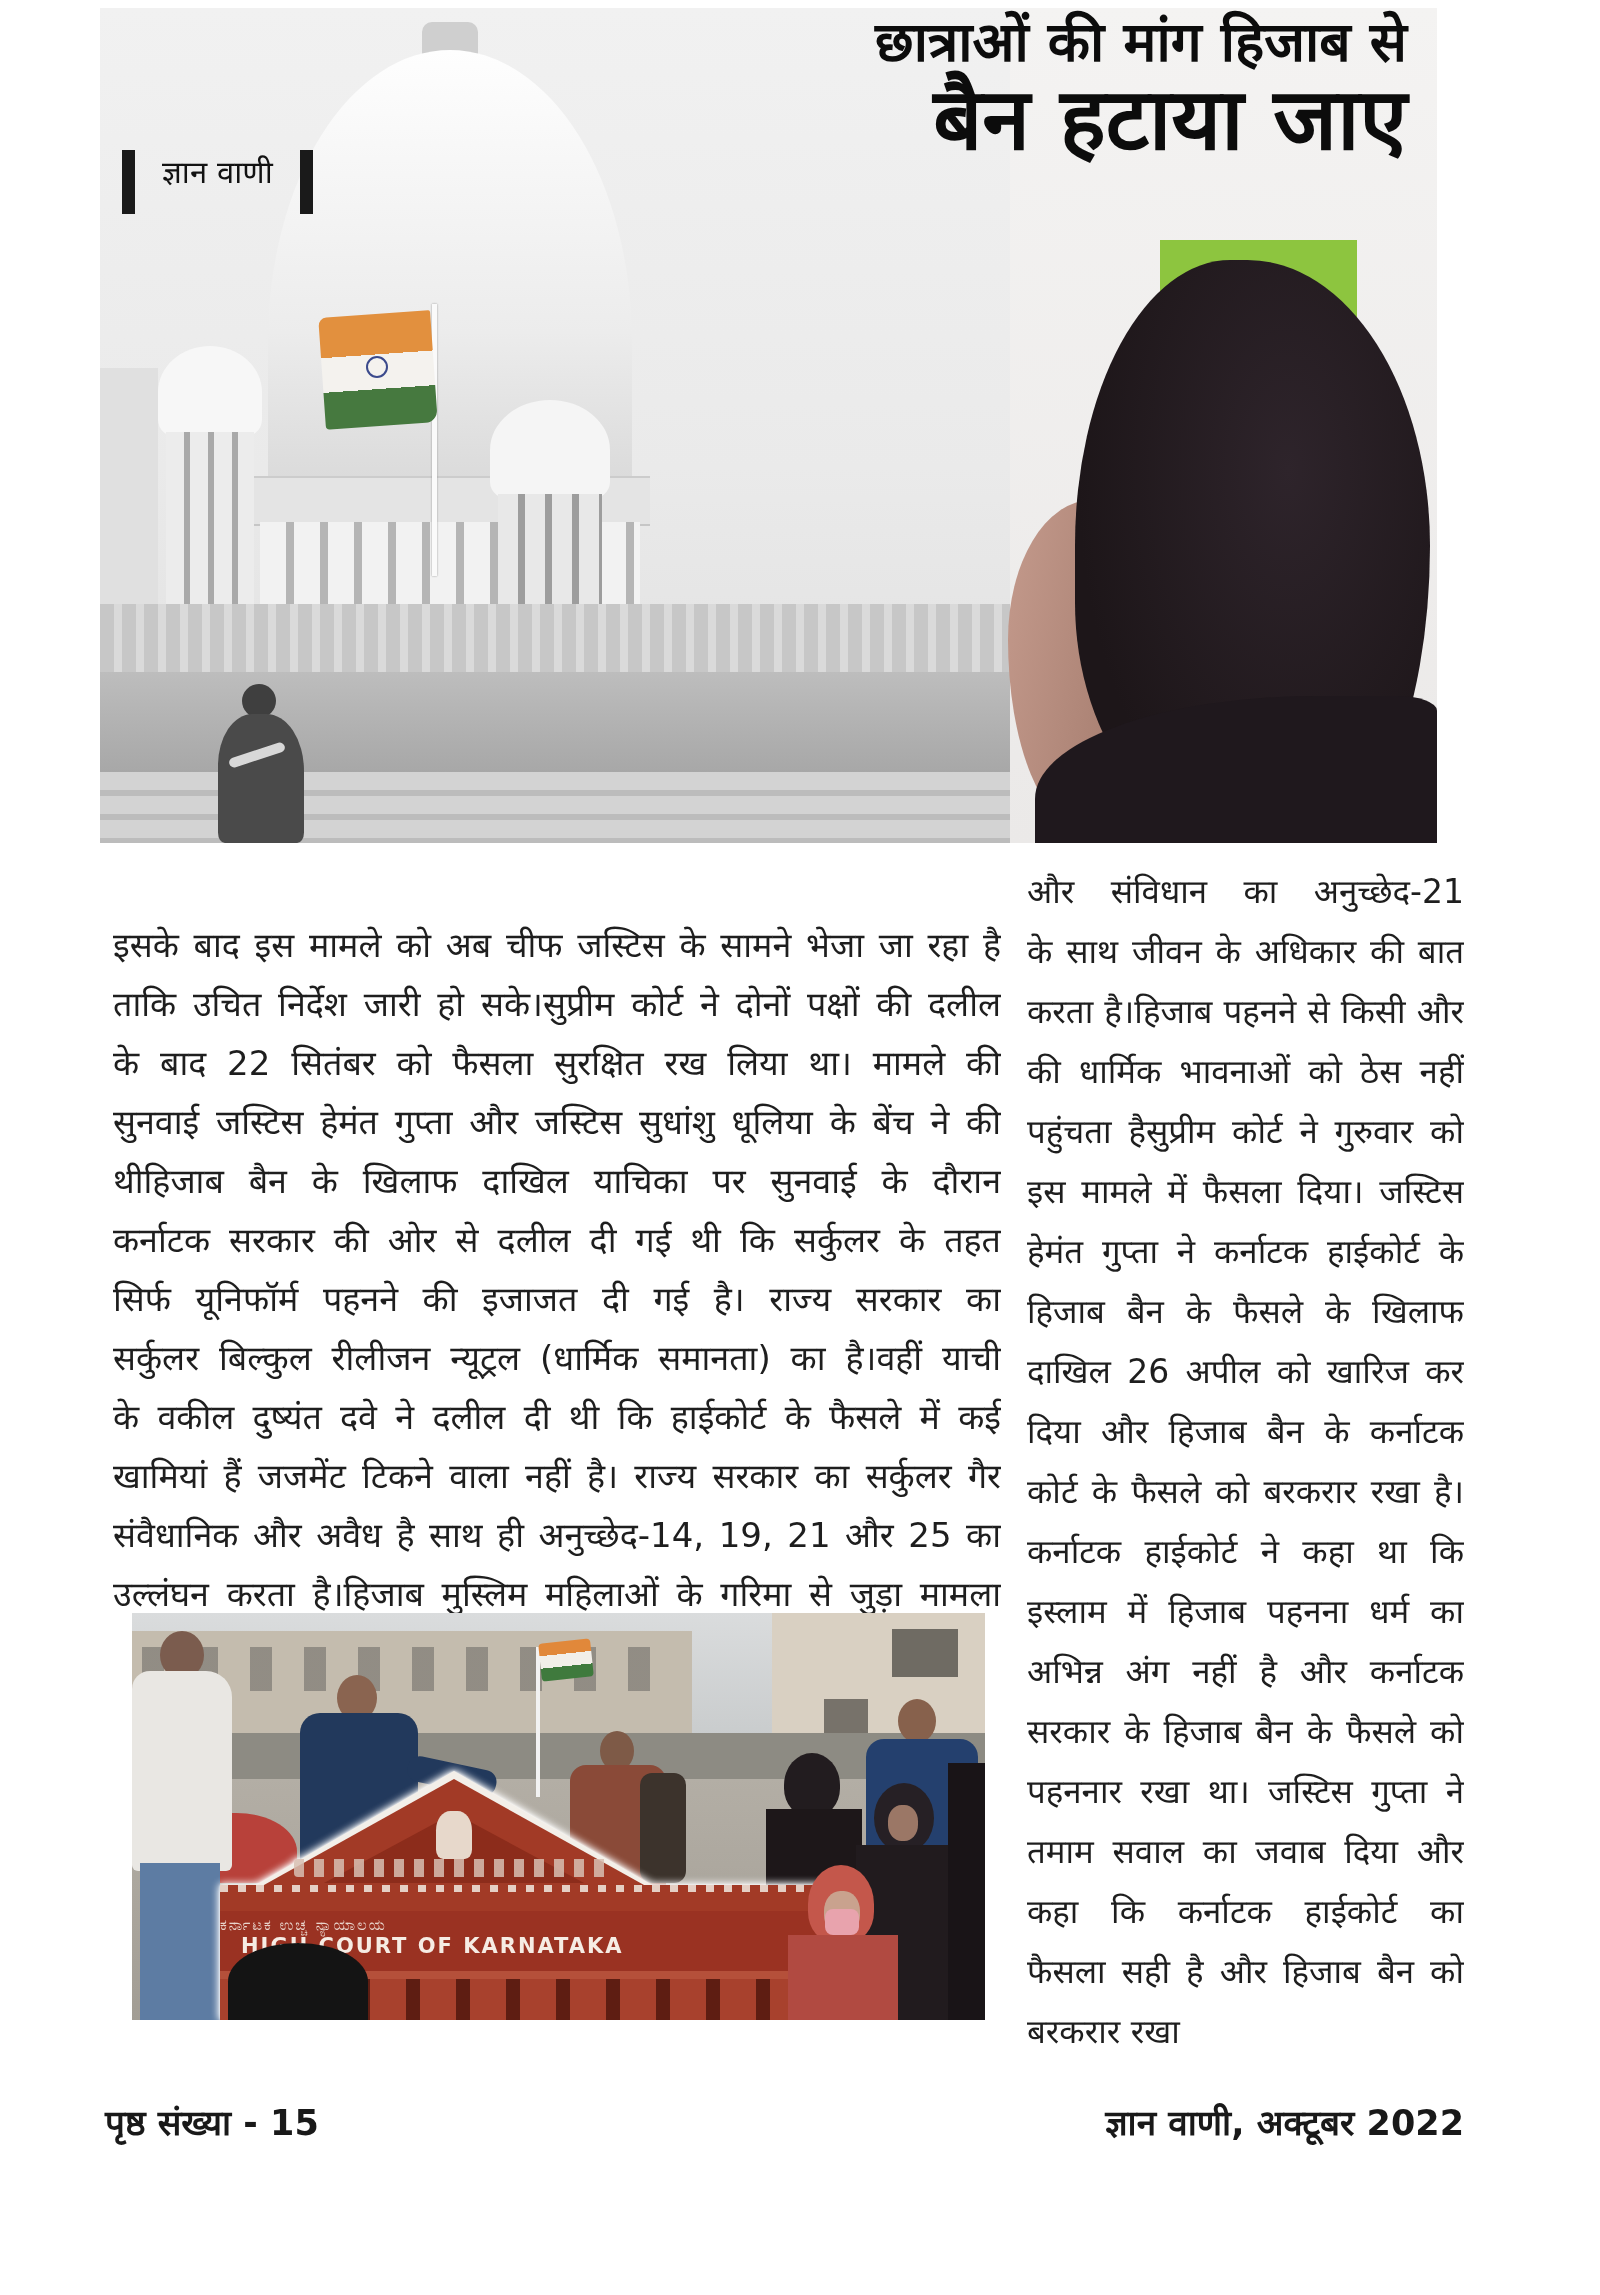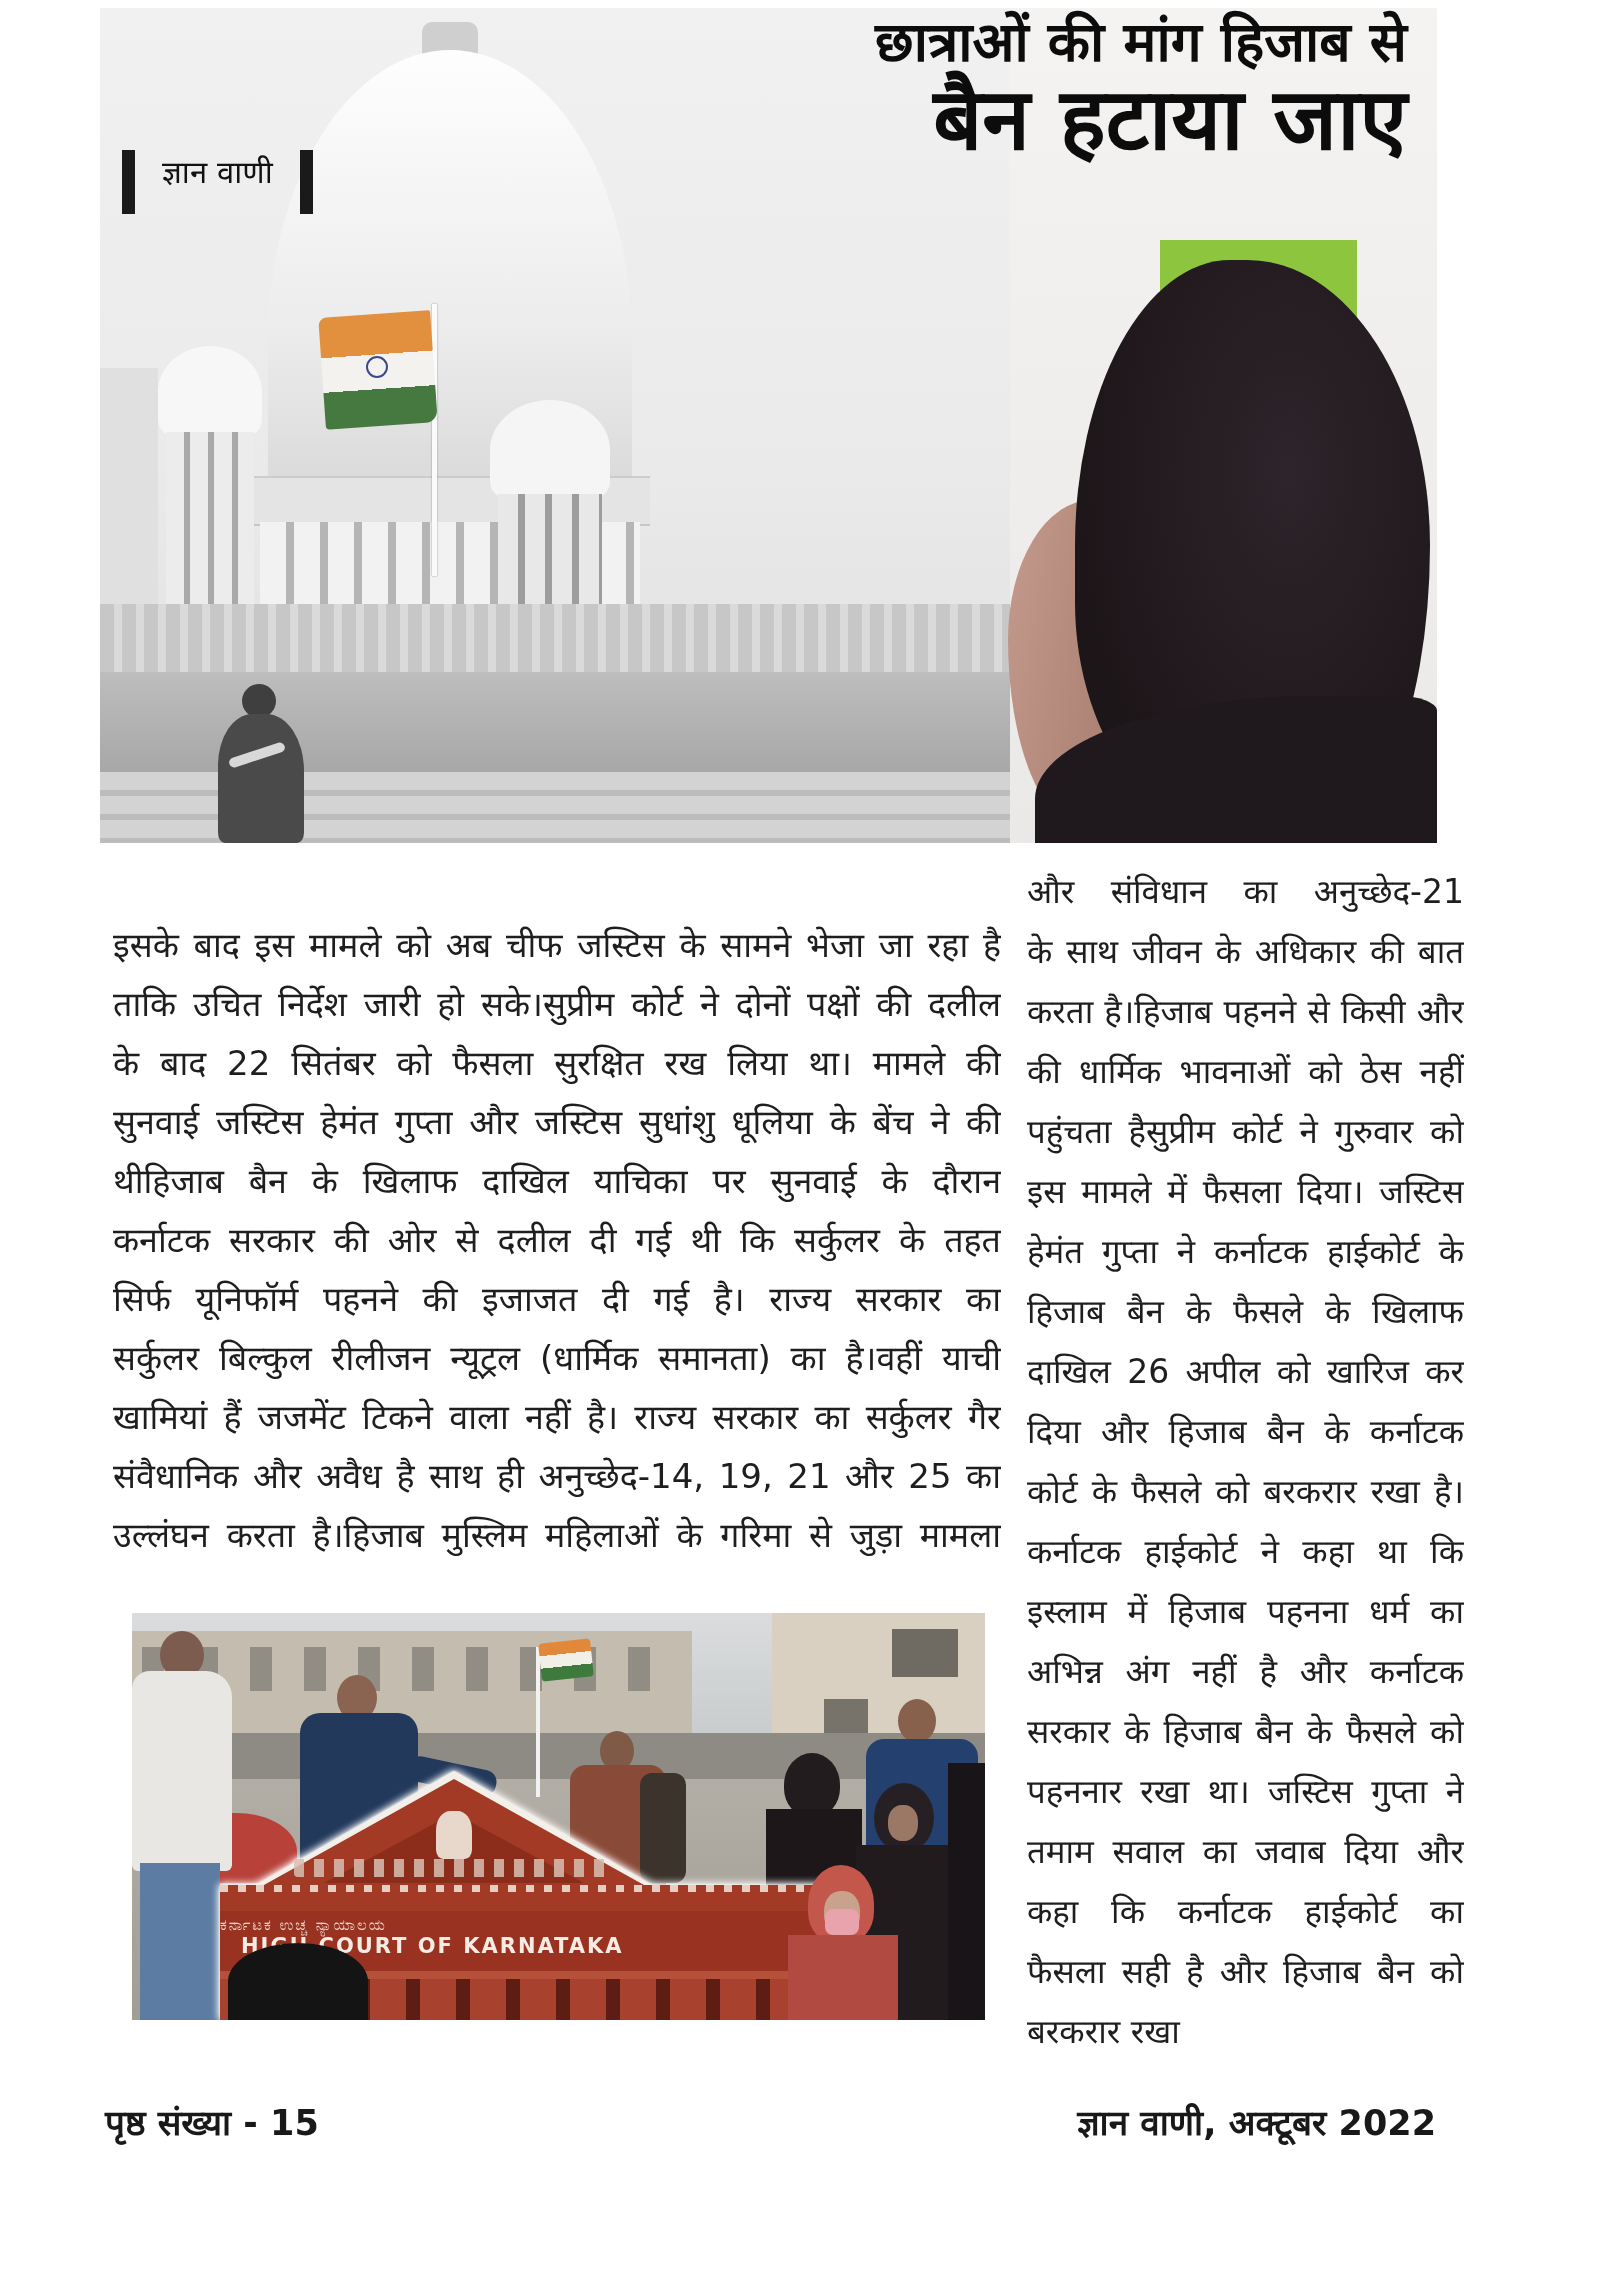--- a/index.html
+++ b/index.html
@@ -127,21 +127,21 @@
   .c-cols{left:0;top:208px;width:616px;height:41px;
         background:repeating-linear-gradient(90deg,#a8412d 0 36px,#5e1d12 36px 50px);}
   .pk-head{left:676px;top:252px;width:66px;height:78px;background:#c4574b;border-radius:50% 50% 40% 40%;}
   .pk-face{left:692px;top:278px;width:36px;height:44px;background:#c9a28e;border-radius:45%;}
   .pk-mask{left:693px;top:296px;width:34px;height:26px;background:#e8a3ad;border-radius:8px;}
   .pk-body{left:656px;top:322px;width:110px;height:85px;background:#b14a41;}
   .p-sil{left:96px;top:330px;width:140px;height:77px;background:#141414;border-radius:50% 50% 0 0;}
 
   
   .footer-left{left:105px;top:2098px;font-size:35px;font-weight:600;color:#191919;}
-  .footer-right{left:999px;top:2098px;width:437px;text-align:right;font-size:35px;font-weight:600;color:#191919;}
+  .footer-right{left:1027px;top:2098px;width:437px;text-align:right;font-size:35px;font-weight:600;color:#191919;}
 </style>
 </head>
 <body>
 
 <div class="abs hero">
 
   <div class="abs sc">
     <div class="abs tower-far"></div>
     <div class="abs dome-finial"></div>
     <div class="abs dome"></div>
@@ -182,20 +182,21 @@
 
 <div class="abs col col-left">
     <div class="tl">इसके बाद इस मामले को अब चीफ जस्टिस के सामने भेजा जा रहा है</div>
     <div class="tl">ताकि उचित निर्देश जारी हो सके।सुप्रीम कोर्ट ने दोनों पक्षों की दलील</div>
     <div class="tl">के बाद 22 सितंबर को फैसला सुरक्षित रख लिया था। मामले की</div>
     <div class="tl">सुनवाई जस्टिस हेमंत गुप्ता और जस्टिस सुधांशु धूलिया के बेंच ने की</div>
     <div class="tl">थीहिजाब बैन के खिलाफ दाखिल याचिका पर सुनवाई के दौरान</div>
     <div class="tl">कर्नाटक सरकार की ओर से दलील दी गई थी कि सर्कुलर के तहत</div>
     <div class="tl">सिर्फ यूनिफॉर्म पहनने की इजाजत दी गई है। राज्य सरकार का</div>
     <div class="tl">सर्कुलर बिल्कुल रीलीजन न्यूट्रल (धार्मिक समानता) का है।वहीं याची</div>
+    <div class="tl">के वकील दुष्यंत दवे ने दलील दी थी कि हाईकोर्ट के फैसले में कई</div>
     <div class="tl">खामियां हैं जजमेंट टिकने वाला नहीं है। राज्य सरकार का सर्कुलर गैर</div>
     <div class="tl">संवैधानिक और अवैध है साथ ही अनुच्छेद-14, 19, 21 और 25 का</div>
     <div class="tl">उल्लंघन करता है।हिजाब मुस्लिम महिलाओं के गरिमा से जुड़ा मामला</div>
   </div>
 
 <div class="abs col col-right">
     <div class="tl">और संविधान का अनुच्छेद-21 गरिमा</div>
     <div class="tl">के साथ जीवन के अधिकार की बात</div>
     <div class="tl">करता है।हिजाब पहनने से किसी और</div>
     <div class="tl">की धार्मिक भावनाओं को ठेस नहीं</div>

